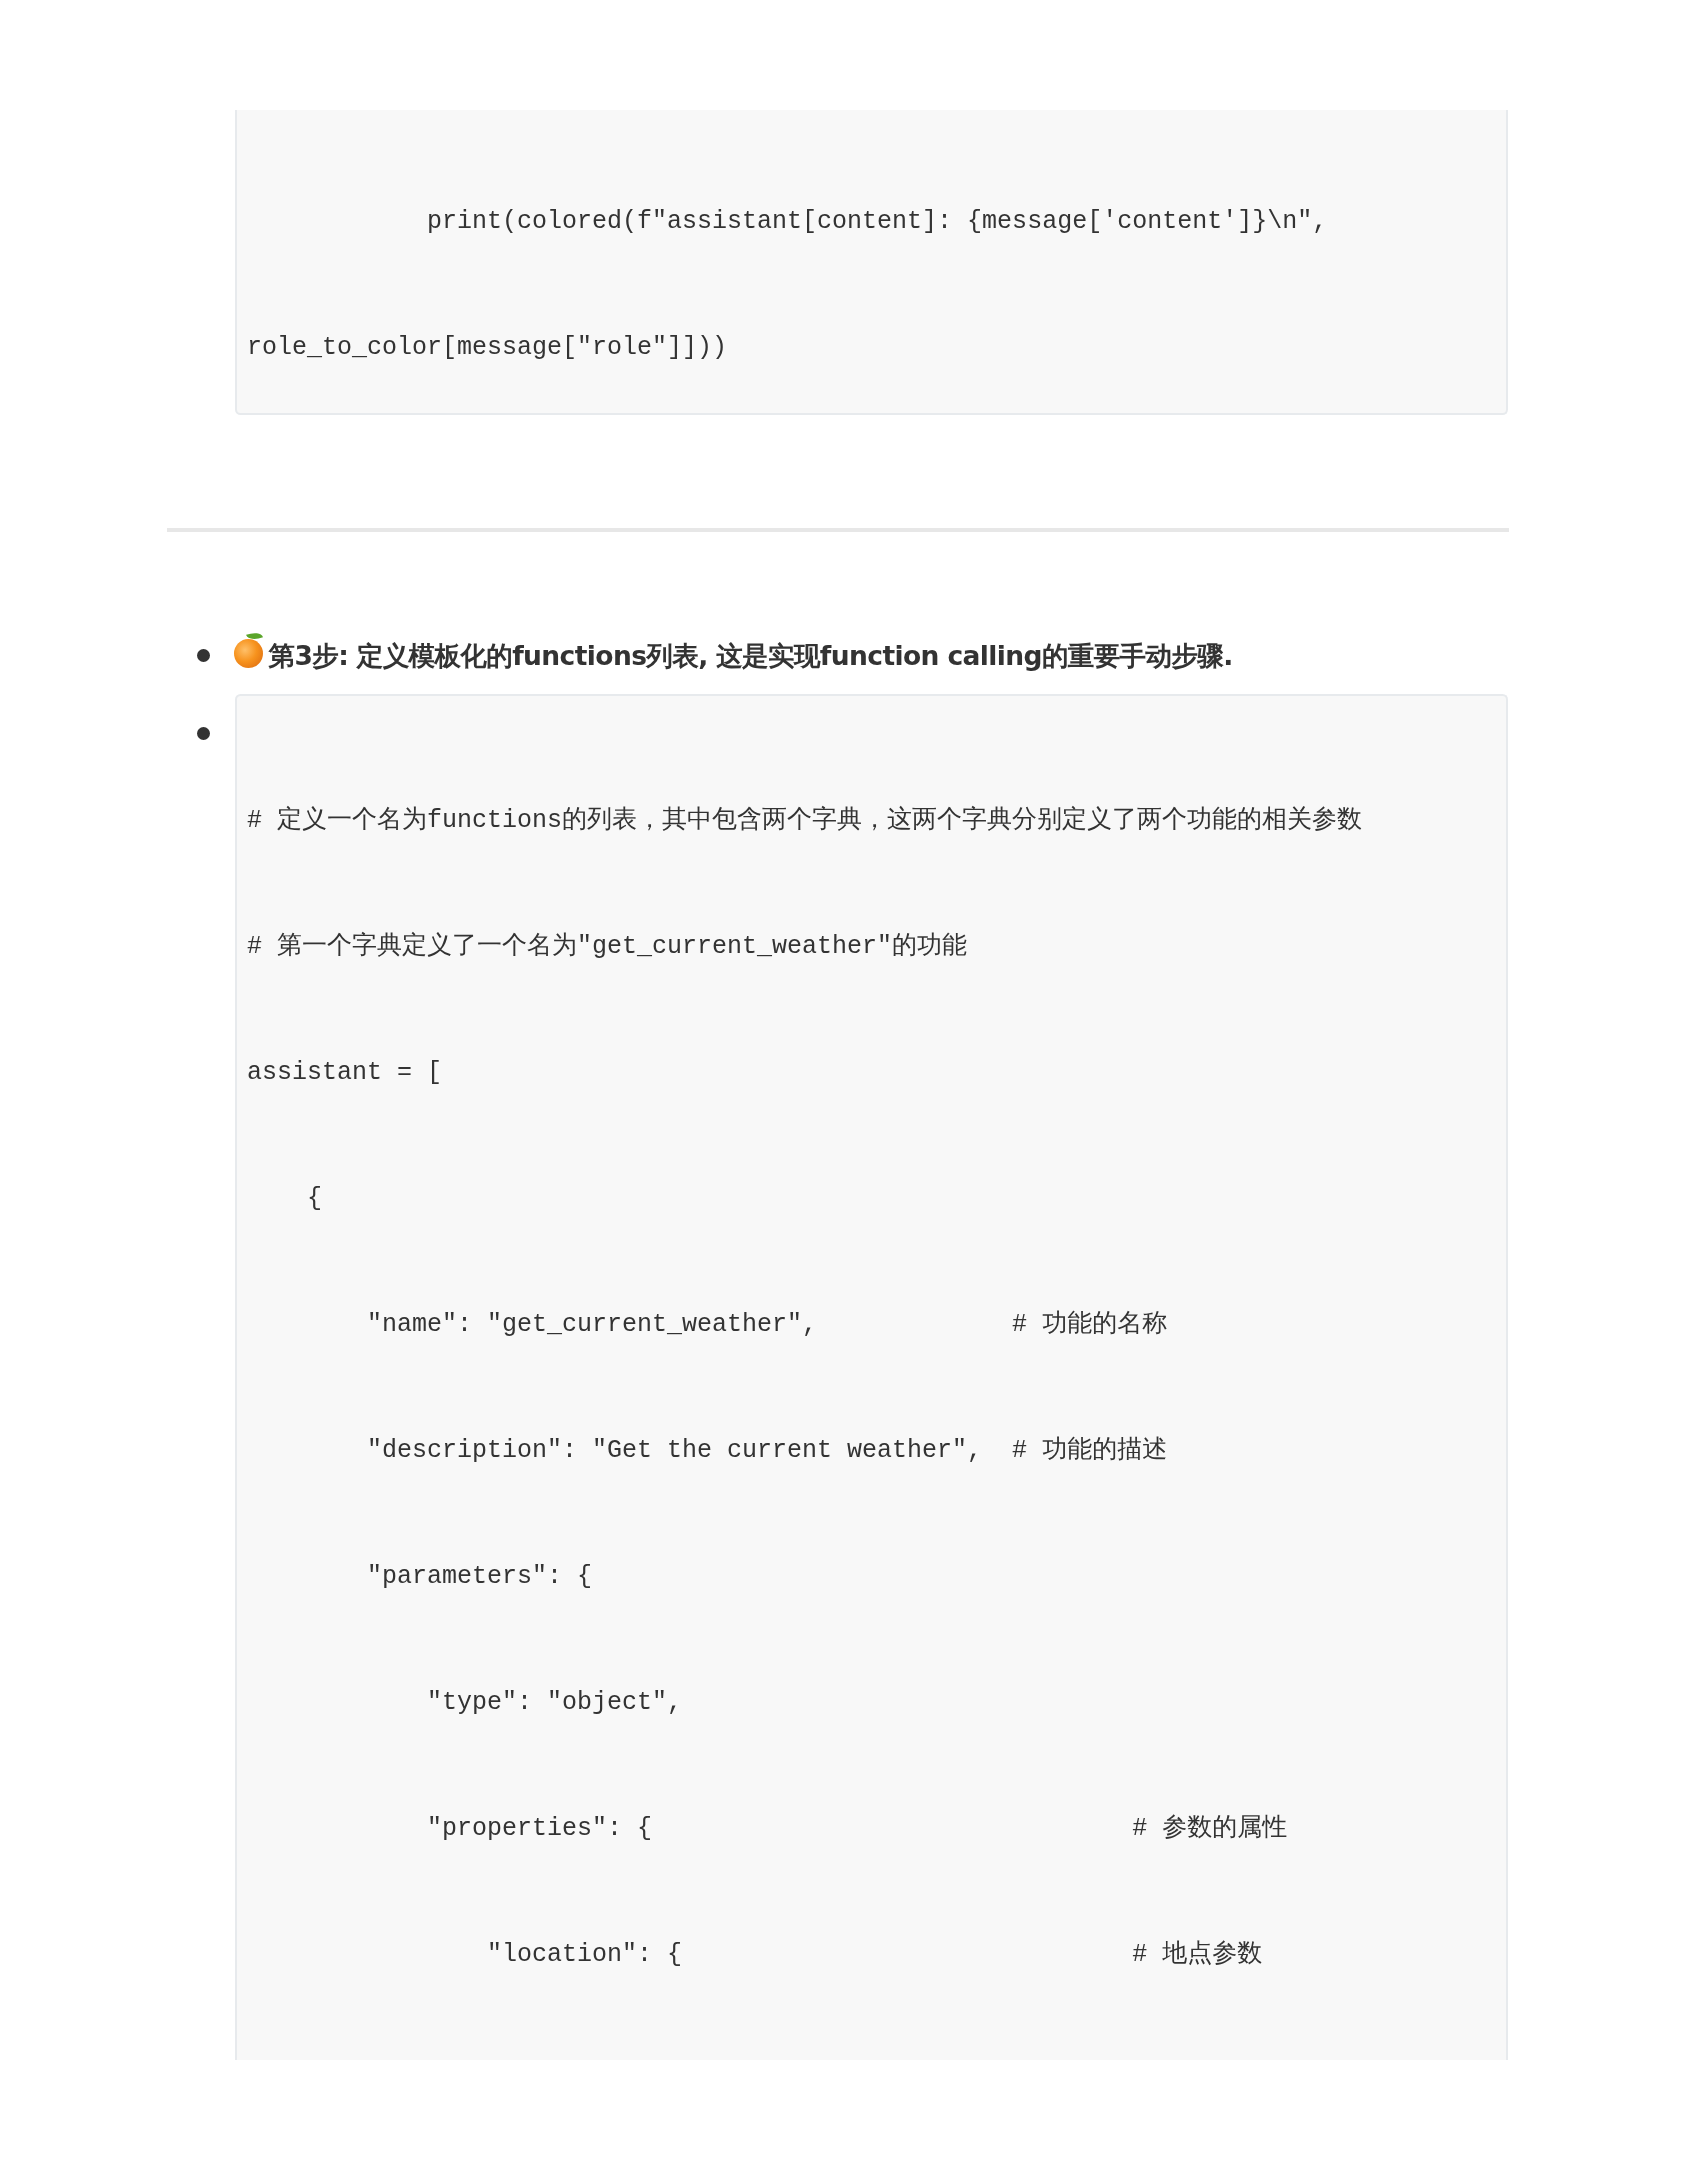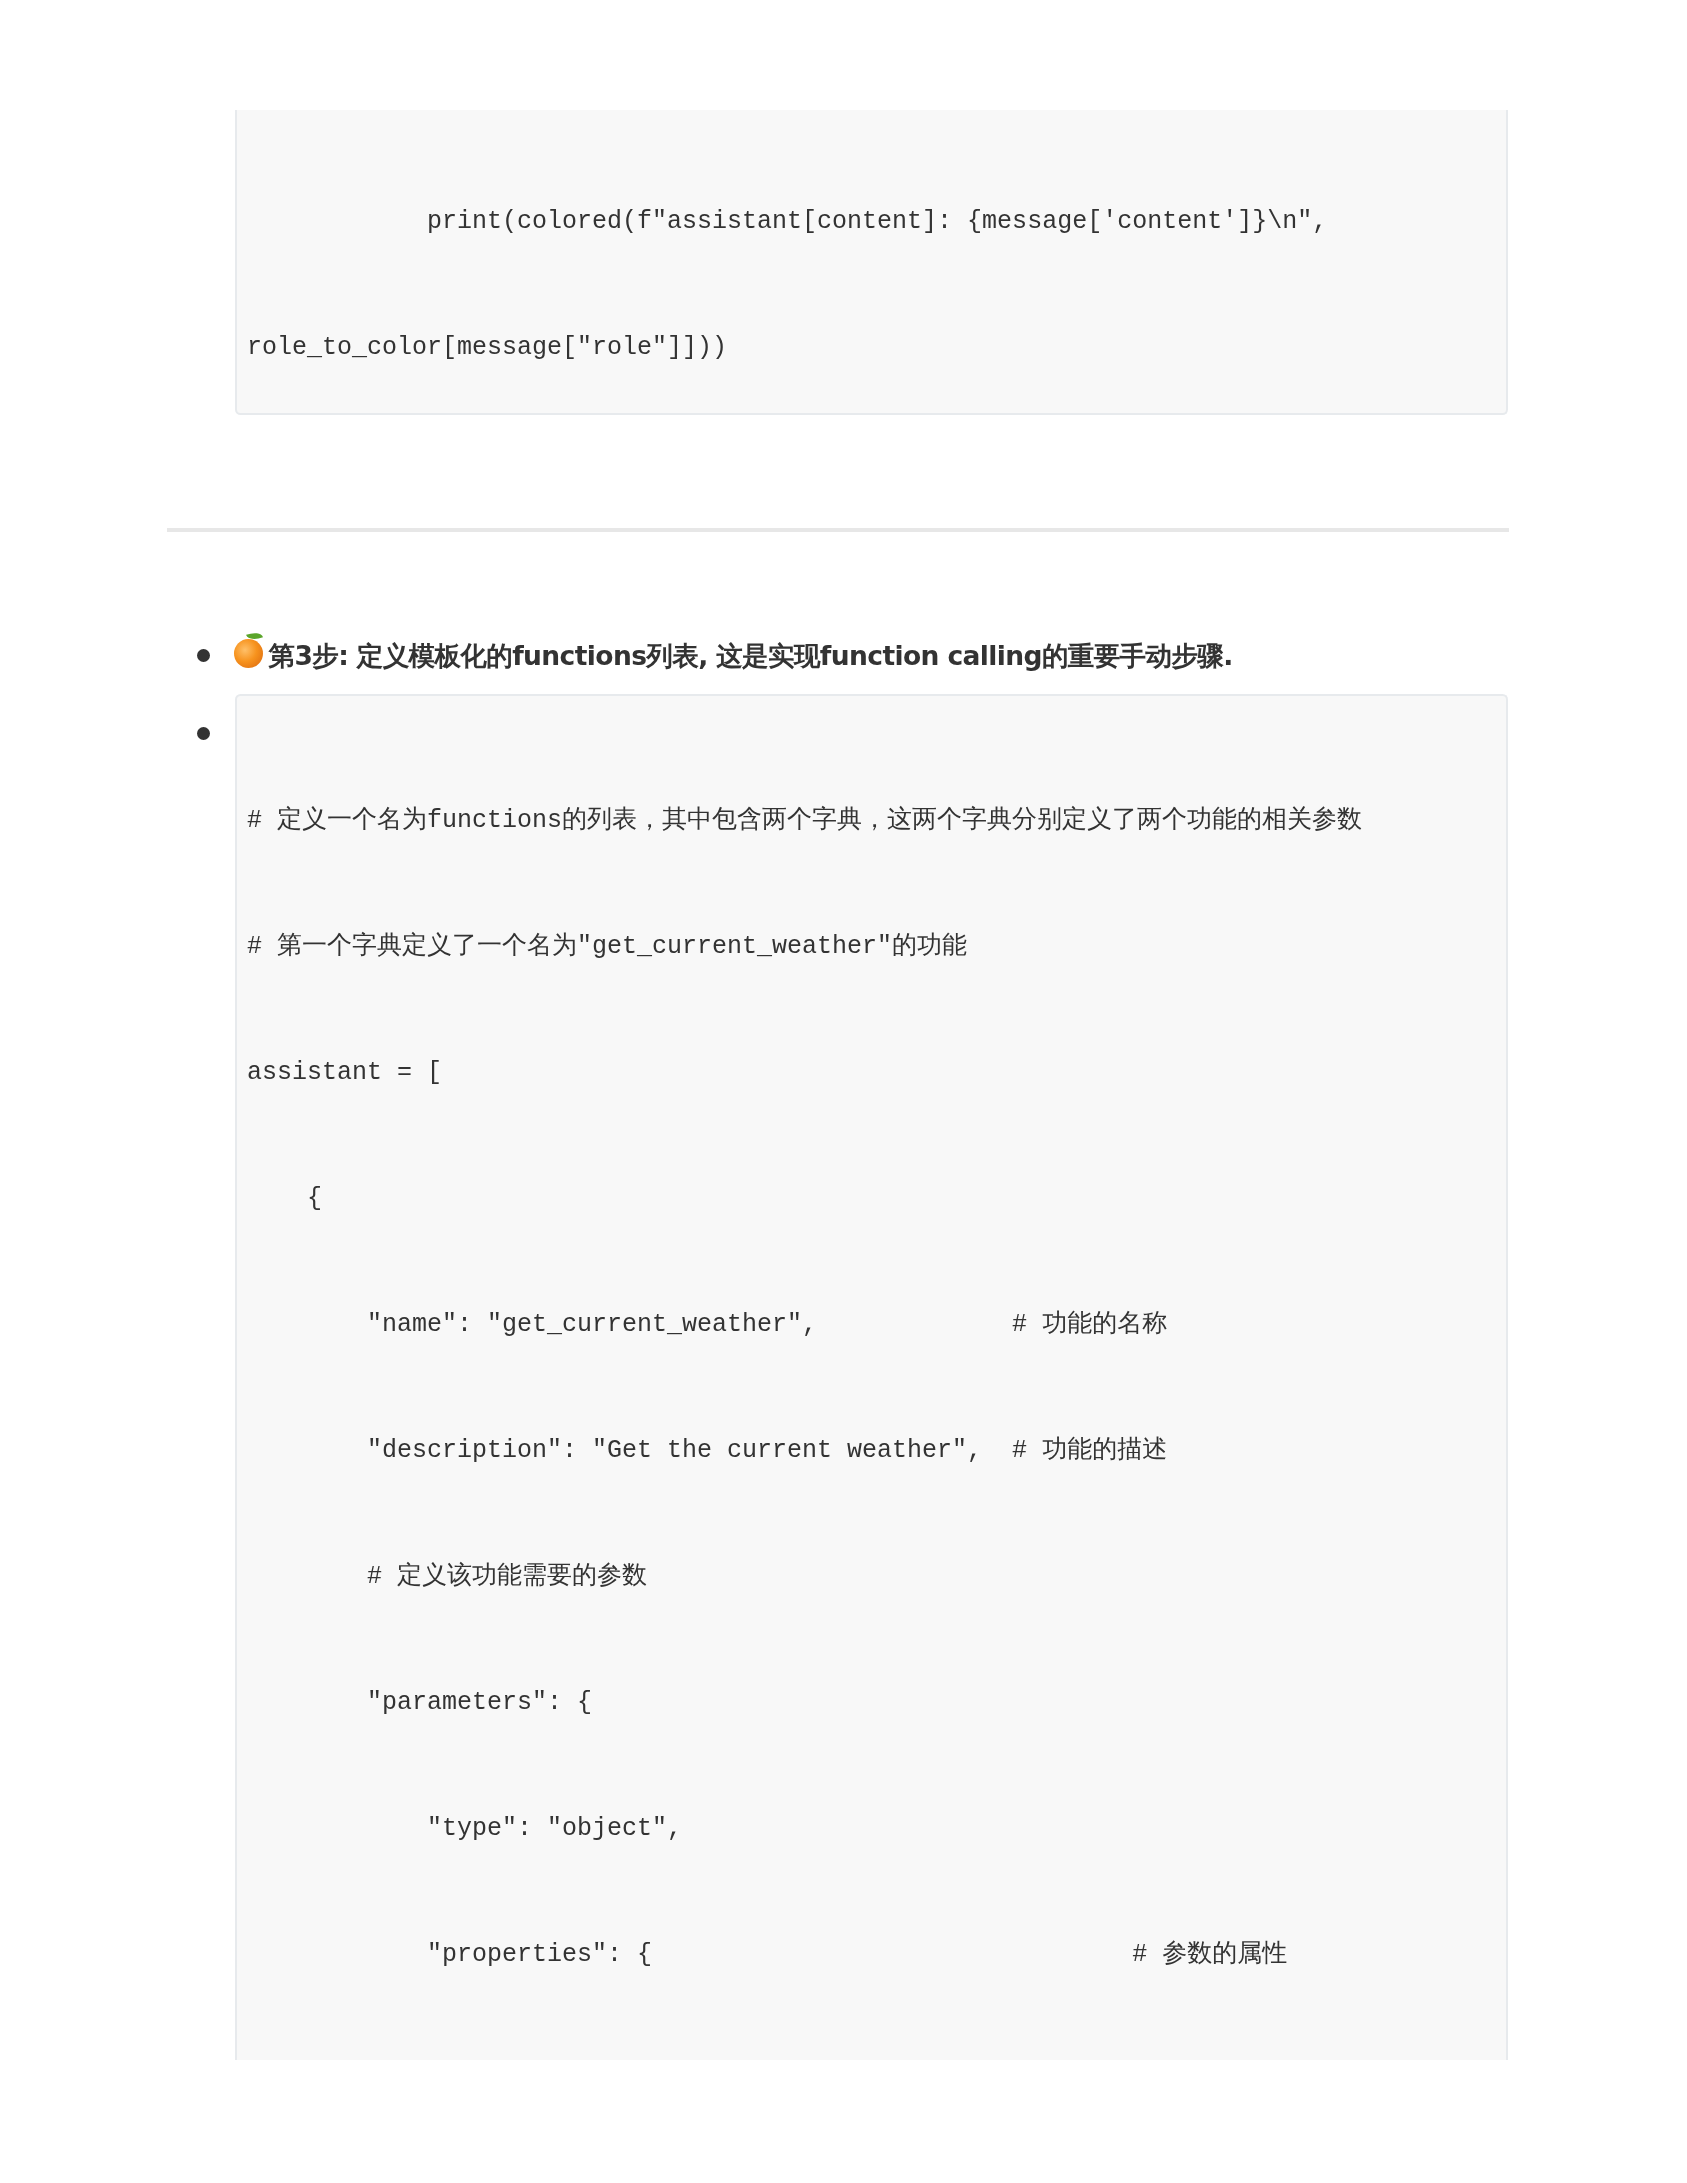--- a/index.html
+++ b/index.html
@@ -56,21 +56,20 @@
 
 <div class="bullet" style="left:197px; top:727px;"></div>
 
 <div id="block2" class="code-block">
   <span class="code-line"># 定义一个名为functions的列表，其中包含两个字典，这两个字典分别定义了两个功能的相关参数</span>
   <span class="code-line"># 第一个字典定义了一个名为"get_current_weather"的功能</span>
   <span class="code-line">assistant = [</span>
   <span class="code-line">    {</span>
   <span class="code-line">        "name": "get_current_weather",             # 功能的名称</span>
   <span class="code-line">        "description": "Get the current weather",  # 功能的描述</span>
-  <span class="code-line">        # 定义该功能需要的参数</span>
   <span class="code-line">        "parameters": {</span>
   <span class="code-line">            "type": "object",</span>
   <span class="code-line">            "properties": {                                # 参数的属性</span>
   <span class="code-line">                "location": {                              # 地点参数</span>
   
   
   
   
   
   

